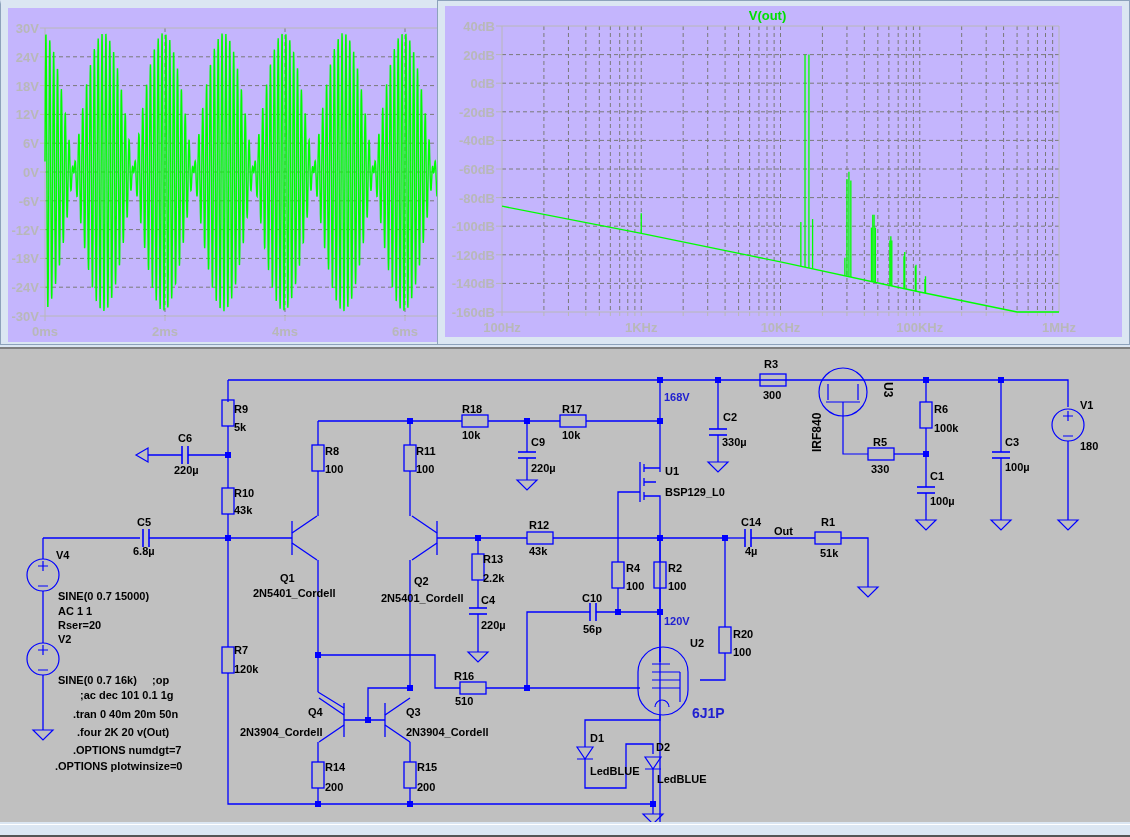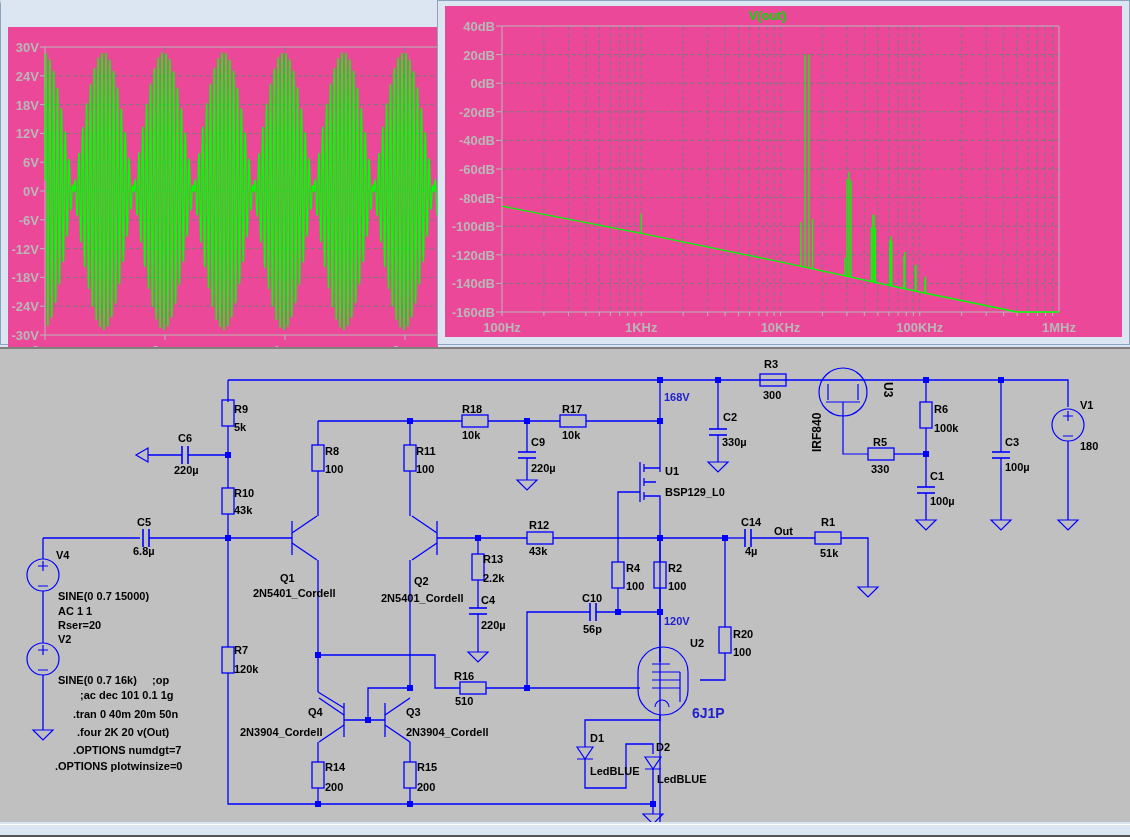--- a/index.html
+++ b/index.html
@@ -1,30 +1,30 @@
 <!DOCTYPE html>
 <html><head>
 <meta charset="utf-8">
 <style>
   html,body{margin:0;padding:0;}
   body{width:1130px;height:837px;position:relative;overflow:hidden;background:#dbe6f2;font-family:"Liberation Sans",sans-serif;}
   .win{position:absolute;background:#dbe6f2;border:1px solid #8da2bb;box-sizing:border-box;}
-  .plot{position:absolute;background:#ec4899;}
+  .plot{position:absolute;background:#c4b5fd;}
   svg text{font-family:"Liberation Sans",sans-serif;}
   .ax{font-weight:bold;font-size:13px;fill:#b8b8b8;}
   .sch{position:absolute;left:0;top:347px;width:1130px;height:475px;background:#c0c0c0;border-top:2px solid #808080;box-sizing:border-box;}
   .lbl{font-weight:bold;font-size:11px;fill:#000;}
   .bluelbl{font-weight:bold;font-size:11px;fill:#2020d0;}
   .statusbar{position:absolute;left:0;top:824px;width:1130px;height:13px;background:#dbe6f2;border-top:1px solid #fff;border-bottom:2px solid #555;box-sizing:border-box;}
 </style>
 </head>
 <body>
 
 <div class="win" style="left:0;top:0;width:440px;height:345px;border-top:4px solid #dbe6f2;">
-  <div class="plot" style="left:7px;top:4px;width:430px;height:334px;margin-top:19px;">
+  <div class="plot" style="left:7px;top:4px;width:430px;height:334px;">
     <svg id="tran-svg" width="430" height="334">
         <line x1="32" x2="37" y1="20" y2="20" stroke="#b8b8b8"></line>
         <text x="31" y="25" text-anchor="end" class="ax">30V</text>
         <line x1="37" x2="430" y1="48.8" y2="48.8" stroke="#7a7a7a" stroke-dasharray="4,3"></line>
         <line x1="32" x2="37" y1="48.8" y2="48.8" stroke="#b8b8b8"></line>
         <text x="31" y="53.8" text-anchor="end" class="ax">24V</text>
         <line x1="37" x2="430" y1="77.6" y2="77.6" stroke="#7a7a7a" stroke-dasharray="4,3"></line>
         <line x1="32" x2="37" y1="77.6" y2="77.6" stroke="#b8b8b8"></line>
         <text x="31" y="82.6" text-anchor="end" class="ax">18V</text>
         <line x1="37" x2="430" y1="106.39999999999999" y2="106.39999999999999" stroke="#7a7a7a" stroke-dasharray="4,3"></line>

